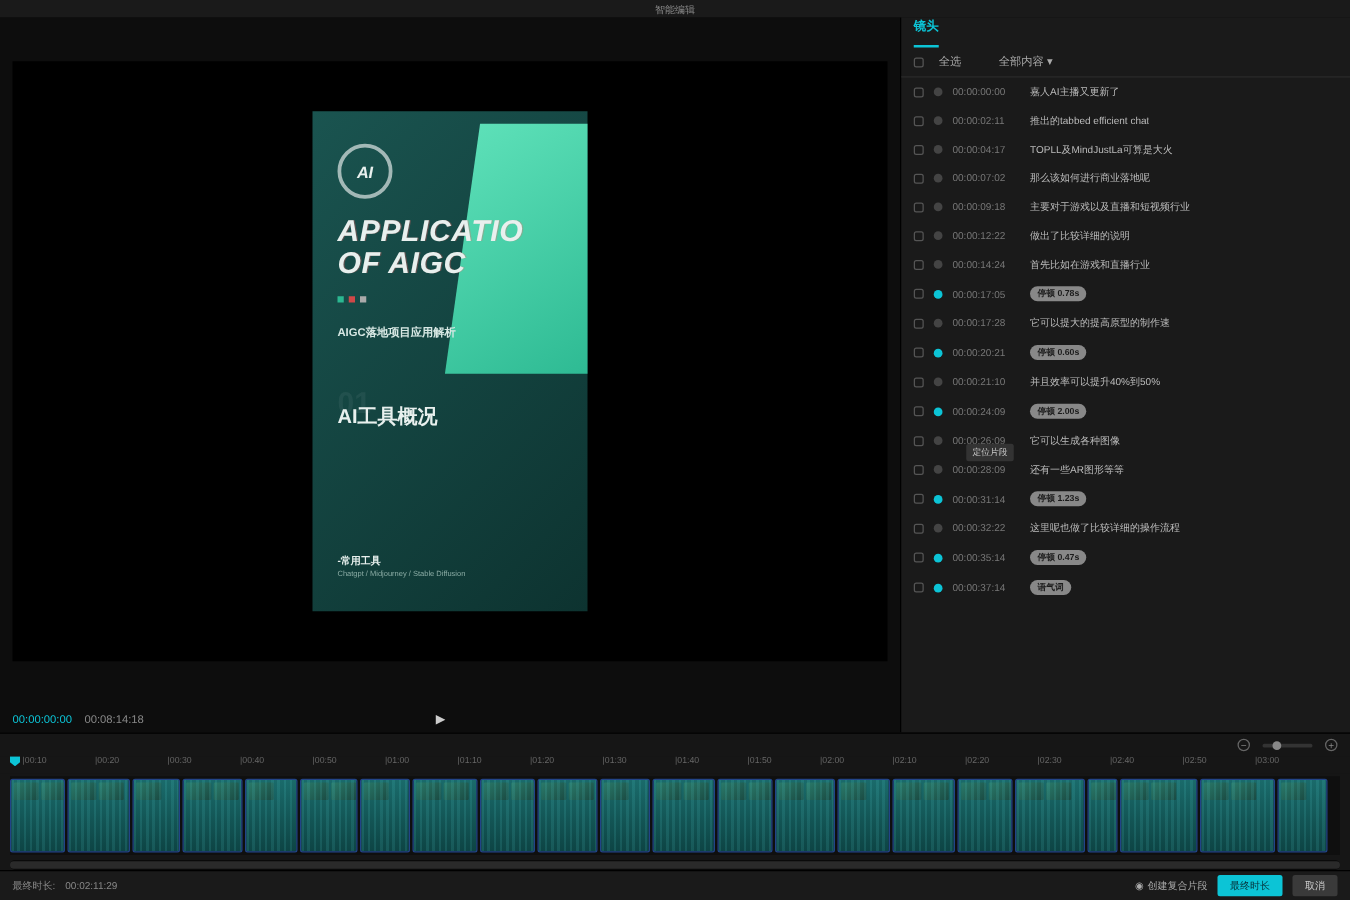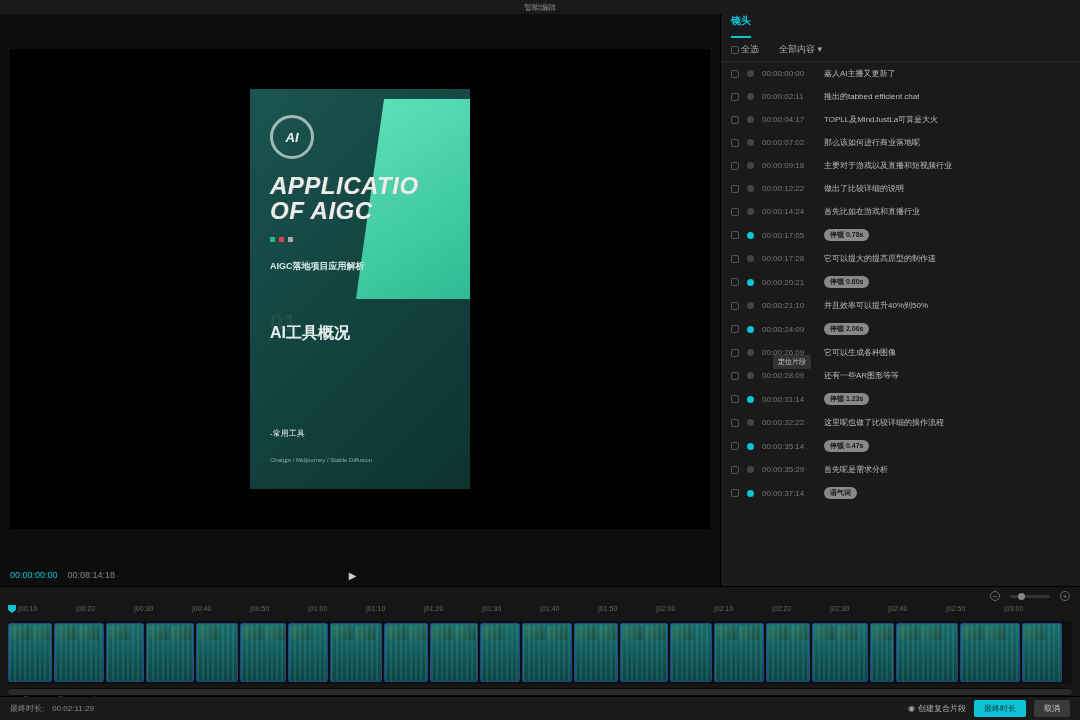--- a/index.html
+++ b/index.html
@@ -13,30 +13,30 @@
 .slide{width:220px;height:400px;background:linear-gradient(135deg,#1a5450 0%,#0d3330 100%);position:relative;overflow:hidden;padding:26px 20px}
 .slide::before{content:"";position:absolute;right:-40px;top:10px;width:140px;height:200px;background:linear-gradient(145deg,#5de0b8,#2bb891);transform:skewX(-8deg)}
 .ai-badge{width:44px;height:44px;border:3px solid rgba(255,255,255,.6);border-radius:50%;display:flex;align-items:center;justify-content:center;font-size:13px;font-weight:900;font-style:italic;color:#e8f0ee;margin-bottom:14px;position:relative;z-index:2}
 .slide-title{font-size:24px;font-weight:900;font-style:italic;color:#e8f0ee;line-height:1.05;letter-spacing:.5px;position:relative;z-index:2;text-shadow:1px 0 0 rgba(255,100,100,.3)}
 .dots{margin-top:14px;display:flex;gap:4px;position:relative;z-index:2}
 .dots span{width:5px;height:5px}
 .slide-sub{margin-top:18px;font-size:9px;font-weight:700;color:#d8e8e4;position:relative;z-index:2}
 .slide-num{margin-top:36px;font-size:24px;font-weight:900;color:rgba(255,255,255,.06);position:relative;z-index:2}
 .slide-h2{margin-top:-14px;font-size:16px;font-weight:700;color:#e8f0ee;position:relative;z-index:2}
 .slide-foot{position:absolute;bottom:26px;left:20px;z-index:2}
-.slide-foot-t{font-size:8px;font-weight:400;color:#e8f0ee;margin-bottom:18px}
+.slide-foot-t{font-size:8px;font-weight:700;color:#e8f0ee;margin-bottom:3px}
 .slide-foot-s{font-size:6px;color:#8aaba4}
 .transport{height:22px;display:flex;align-items:center;padding:0 10px;gap:10px}
 .tc{color:#0cc4d6;font-size:9px}
 .tc2{color:#888;font-size:9px}
 .play{margin:0 auto;color:#ccc;font-size:10px;cursor:pointer}
 .right{flex:1;background:#1a1a1a;border-left:1px solid #000;display:flex;flex-direction:column;min-width:0}
 .panel-tab{height:24px;display:flex;padding:0 10px}
 .panel-tab span{color:#0cc4d6;font-size:10px;font-weight:600;border-bottom:2px solid #0cc4d6;padding-bottom:3px}
-.filter-row{height:24px;display:flex;align-items:center;gap:2px;padding:0 10px;border-bottom:1px solid #2a2a2a}
+.filter-row{height:24px;display:flex;align-items:center;gap:12px;padding:0 10px;border-bottom:1px solid #2a2a2a}
 .cb{width:8px;height:8px;border:1px solid #555;border-radius:2px}
 .filter-row .lbl{font-size:9px;color:#aaa}
 .entries{flex:1;overflow-y:auto}
 .entries::-webkit-scrollbar{width:0}
 .entry{display:flex;align-items:center;gap:8px;padding:6px 10px;position:relative}
 .entry .dot{width:7px;height:7px;border-radius:50%;background:#444;flex-shrink:0}
 .entry.active .dot{background:#0cc4d6}
 .entry .ts{font-size:8px;color:#777;width:54px;flex-shrink:0}
 .entry .txt{font-size:8px;color:#bbb;white-space:nowrap;overflow:hidden;text-overflow:ellipsis}
 .entry .pill{background:#888;color:#1a1a1a;font-size:7px;padding:1px 6px;border-radius:7px;font-weight:600}
@@ -214,26 +214,20 @@
             <span class="dot"></span>
             <span class="ts">00:00:32:22</span>
             <span class="txt">这里呢也做了比较详细的操作流程</span>
           </div>
           <div class="entry active">
             <span class="cb"></span>
             <span class="dot"></span>
             <span class="ts">00:00:35:14</span>
             <span class="pill">停顿 0.47s</span>
           </div>
-          <div class="entry">
-            <span class="cb"></span>
-            <span class="dot"></span>
-            <span class="ts">00:00:35:29</span>
-            <span class="txt">首先呢是需求分析</span>
-          </div>
           <div class="entry active">
             <span class="cb"></span>
             <span class="dot"></span>
             <span class="ts">00:00:37:14</span>
             <span class="pill">语气词</span>
           </div>
         </div>
   </div>
 </div>
 

